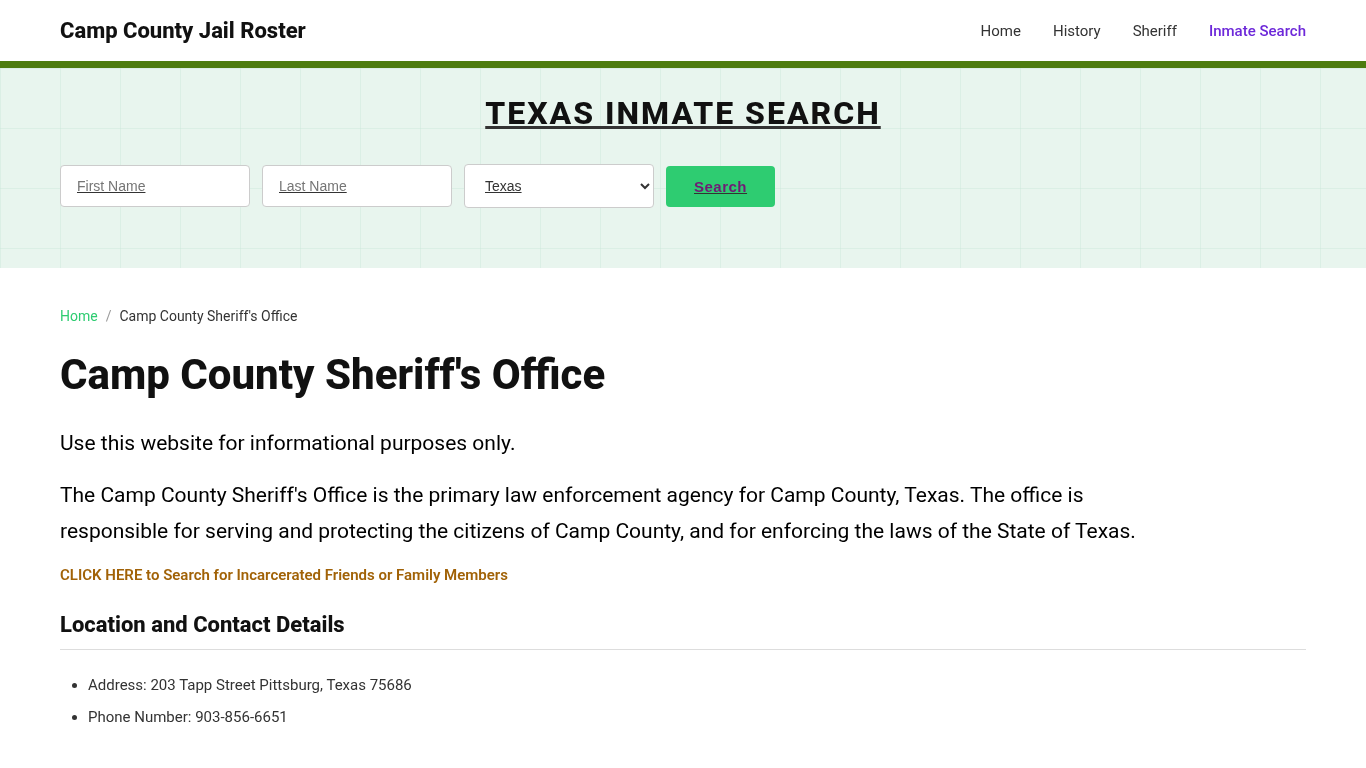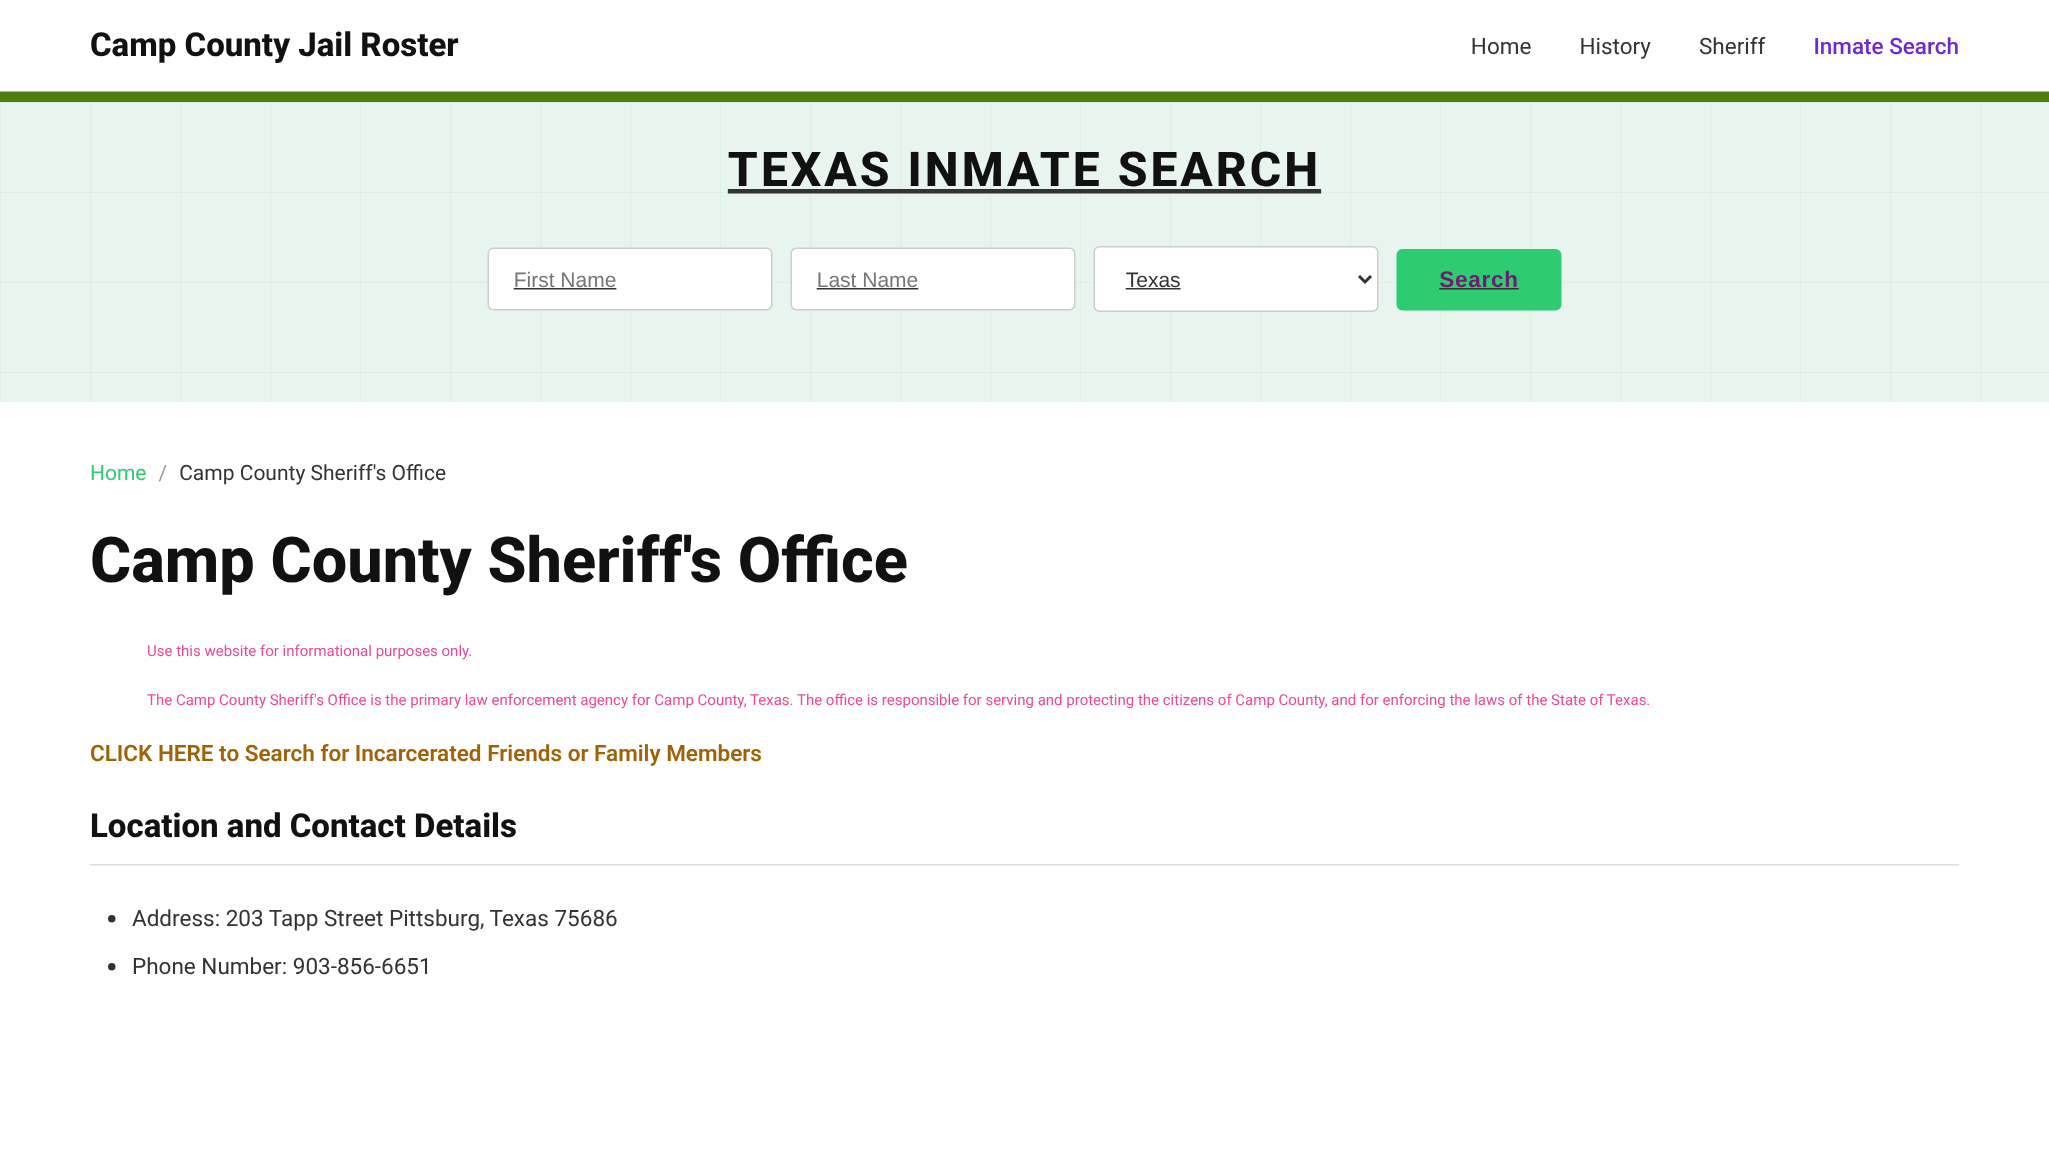--- a/index.html
+++ b/index.html
@@ -67,21 +67,21 @@
       font-size: 32px;
       font-weight: 800;
       letter-spacing: 2px;
       color: #111;
       margin-bottom: 32px;
       text-transform: uppercase;
     }
 
     .search-form {
       display: flex;
-      justify-content: center;
+      justify-content: flex-start;
       align-items: center;
       gap: 12px;
     }
 
     .search-input {
       padding: 12px 16px;
       border: 1px solid #ccc;
       border-radius: 4px;
       font-size: 14px;
       width: 190px;
@@ -147,26 +147,25 @@
     .page-title {
       font-size: 42px;
       font-weight: 800;
       color: #111;
       margin-bottom: 28px;
       line-height: 1.1;
     }
 
     
     .body-text {
-      font-size: 10px;
+      font-size: 21px;
       line-height: 1.7;
-      color: #ec4899;
+      color: #000000;
       margin-bottom: 16px;
       max-width: 1100px;
-      margin-left: 38px;
     }
 
     .click-link {
       color: #a16207;
       text-decoration: none;
       font-weight: 600;
       font-size: 15px;
       display: inline-block;
       margin-bottom: 28px;
     }

